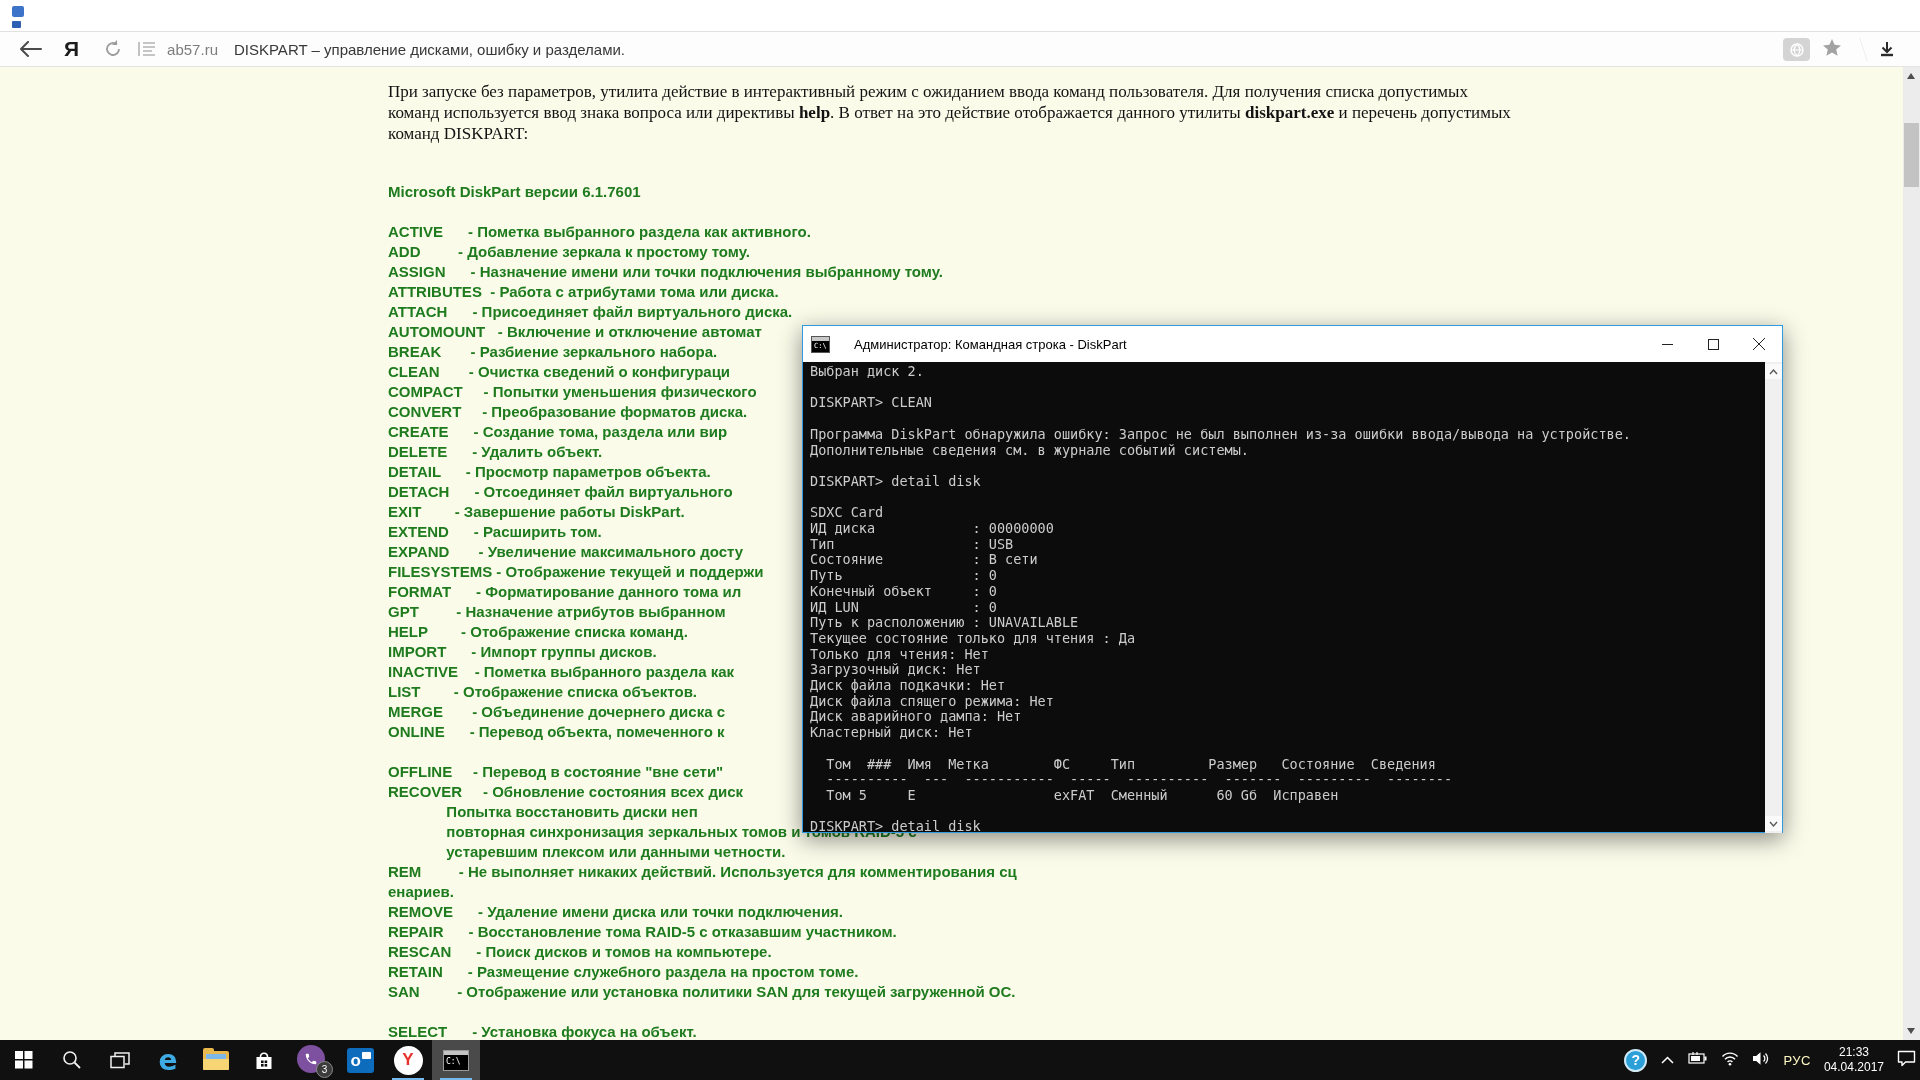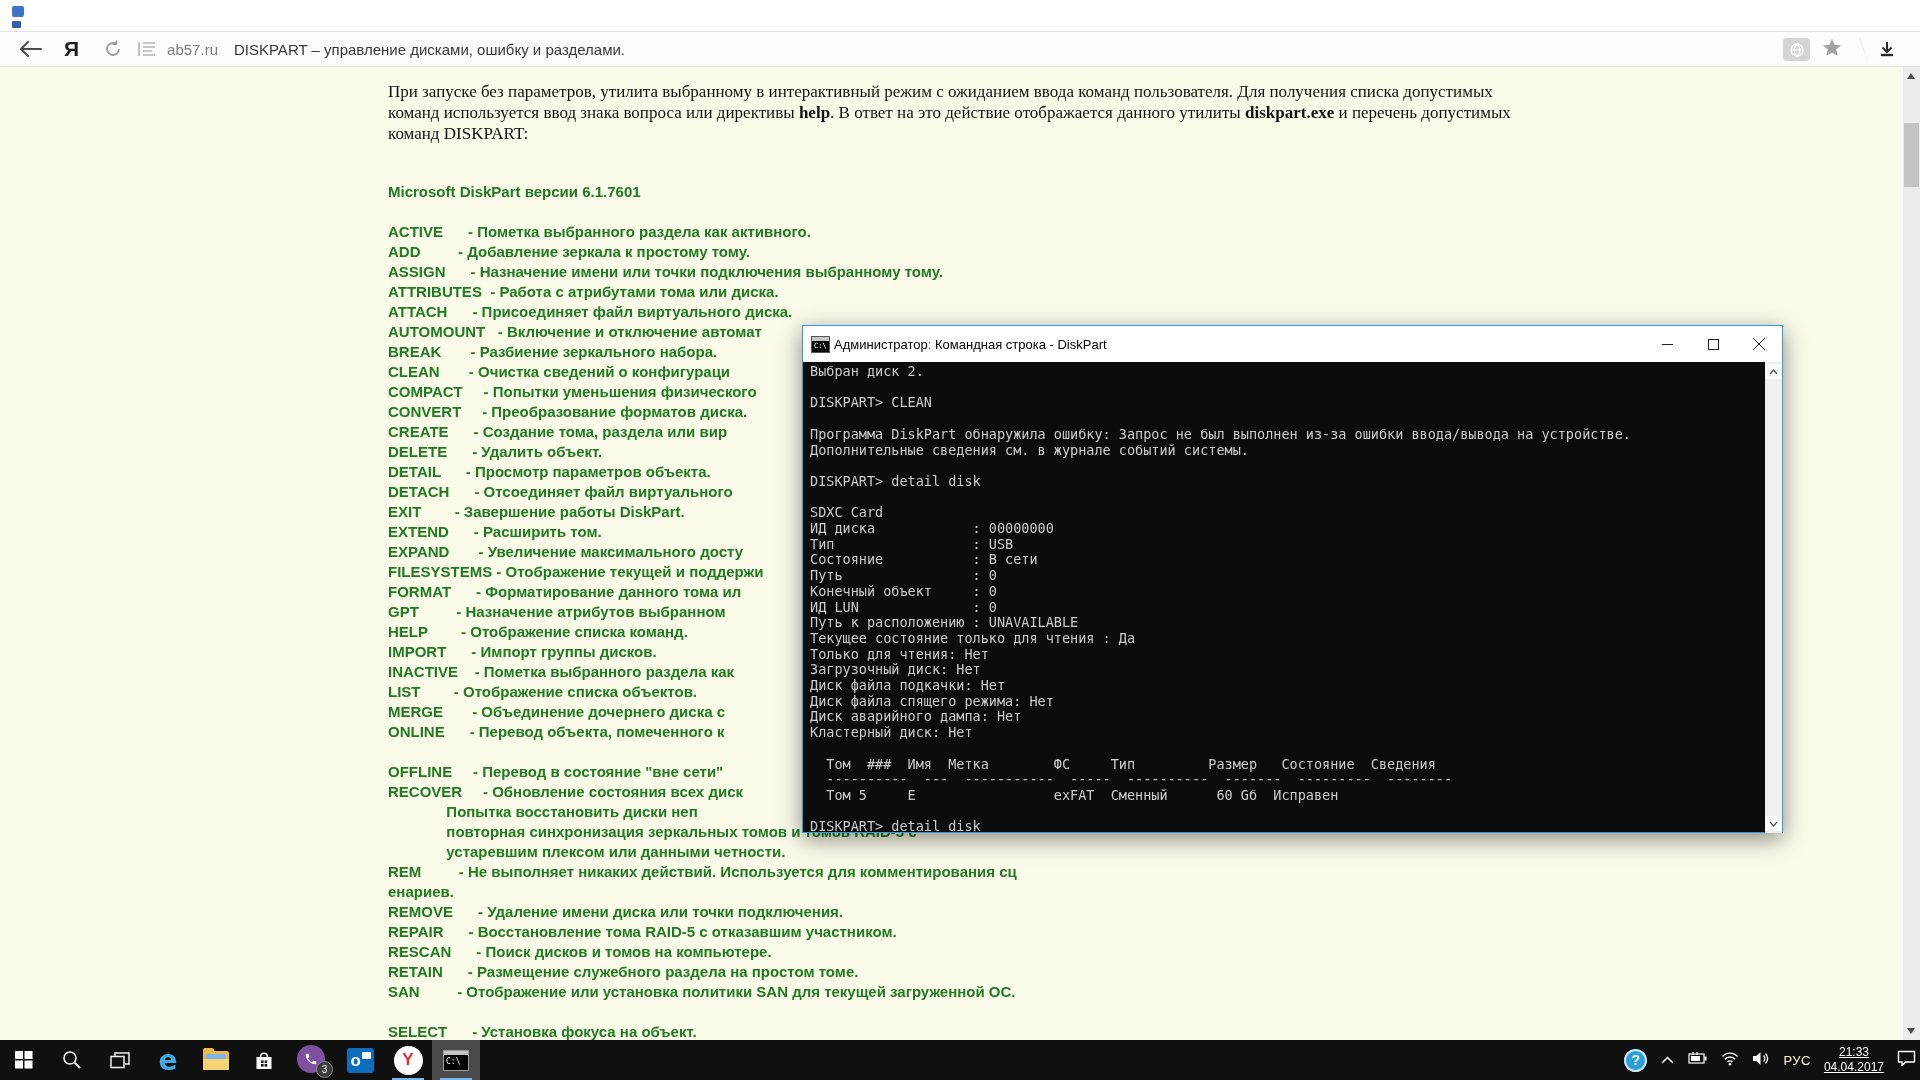--- a/index.html
+++ b/index.html
@@ -47,21 +47,21 @@
 
   
   .cmdwin { position:absolute; left:802px; top:325px; width:981px; height:508px;
             border:1px solid var(--accent-blue,#2e9ae0); background:var(--console-bg,#0c0c0c);
             box-shadow:0 6px 22px rgba(0,0,0,.45); }
   .cmd-titlebar { height:36px; background:#ffffff; display:flex; align-items:center; }
   .cmd-app-icon { width:19px; height:17px; margin-left:8px; background:#000; border:1px solid #555;
                   position:relative; font-family:"DejaVu Sans Mono", monospace; }
   .cmd-app-icon .bar { position:absolute; top:0; left:0; right:0; height:4px; background:#c8c8c8; }
   .cmd-app-icon .txt { position:absolute; top:5px; left:2px; font-size:7px; color:#fff; letter-spacing:0; }
-  .cmd-title { margin-left:4px; font-size:13px; color:#000; }
+  .cmd-title { margin-left:24px; font-size:13px; color:#000; }
   .cmd-buttons { margin-left:auto; display:flex; height:36px; }
   .cmd-btn { width:46px; height:36px; display:flex; align-items:center; justify-content:center; }
   .console { position:relative; width:100%; height:389px; background:var(--console-bg,#0c0c0c); }
   .console-pre { position:absolute; top:2px; left:7px; right:18px; font-family:"DejaVu Sans Mono", monospace;
                  font-size:13.5px; line-height:15.7px; color:var(--console-text,#cccccc); white-space:pre; }
   .console-scrollbar { position:absolute; right:0; top:0; width:17px; height:471px; background:#f0f0f0; }
   .cs-up { position:absolute; top:2px; left:0; width:17px; height:15px; display:flex; align-items:center; justify-content:center; background:#fafafa;}
   .cs-down { position:absolute; bottom:2px; left:0; width:17px; height:15px; display:flex; align-items:center; justify-content:center; background:#fafafa;}
 
   
@@ -88,21 +88,21 @@
   .ya-circle { width:29px; height:29px; border-radius:50%; background:#fff; display:flex; align-items:center; justify-content:center; }
   .ya-circle span { color:#e8312a; font-weight:bold; font-size:17px; }
   .cmd-task-icon { position:relative; width:26px; height:21px; background:#000; border:1px solid #9a9a9a; }
   .cmd-task-icon .bar { position:absolute; top:0; left:0; right:0; height:4px; background:#c4c4c4; }
   .cmd-task-icon .txt { position:absolute; top:6px; left:2px; color:#fff; font-size:8px; font-family:"DejaVu Sans Mono",monospace; }
 
   .tray { position:absolute; right:4px; top:0; height:40px; display:flex; align-items:center; gap:13px; }
   .help-bubble { width:23px; height:23px; border-radius:50%; background:#2b9fd8; border:2px solid #cfe9f7;
                  color:#fff; font-weight:bold; font-size:14px; display:flex; align-items:center; justify-content:center; }
   .lang { color:#fef9c3; font-size:13px; letter-spacing:.5px; }
-  .clock { color:#fff; font-size:12px; line-height:15px; text-align:center;text-decoration:underline; }
+  .clock { color:#fff; font-size:12px; line-height:15px; text-align:center; }
 </style>
 </head>
 <body>
 
 <div class="screen">
 
   <div class="tabstrip">
     <div class="tab-favicon-frag">
       <div class="f1"></div>
       <div class="f2"></div>
@@ -146,21 +146,21 @@
       <div class="tb-icon dl-btn">
         <svg width="16" height="18" viewBox="0 0 16 18">
           <path d="M8 1 v9 M3.5 6.5 L8 11 L12.5 6.5" stroke="#2b2b2b" stroke-width="2" fill="none"></path>
           <path d="M2 14 h12" stroke="#2b2b2b" stroke-width="2.4"></path>
         </svg>
       </div>
     </div>
   </div>
 
   <div class="page">
-    <p class="intro"><span>При запуске без параметров, утилита выбранному в интерактивный режим с ожиданием ввода команд пользователя. Для получения списка допустимых команд используется ввод знака вопроса или директивы </span><b>help</b><span>. В ответ на это действие отображается данного утилиты </span><b>diskpart.exe</b><span> и перечень допустимых команд DISKPART:</span></p>
+    <p class="intro"><span>При запуске без параметров, утилита действие в интерактивный режим с ожиданием ввода команд пользователя. Для получения списка допустимых команд используется ввод знака вопроса или директивы </span><b>help</b><span>. В ответ на это действие отображается данного утилиты </span><b>diskpart.exe</b><span> и перечень допустимых команд DISKPART:</span></p>
 
     <pre class="help-pre">Microsoft DiskPart версии 6.1.7601
 
 ACTIVE      - Пометка выбранного раздела как активного.
 ADD         - Добавление зеркала к простому тому.
 ASSIGN      - Назначение имени или точки подключения выбранному тому.
 ATTRIBUTES  - Работа с атрибутами тома или диска.
 ATTACH      - Присоединяет файл виртуального диска.
 AUTOMOUNT   - Включение и отключение автомат
 BREAK       - Разбиение зеркального набора.

